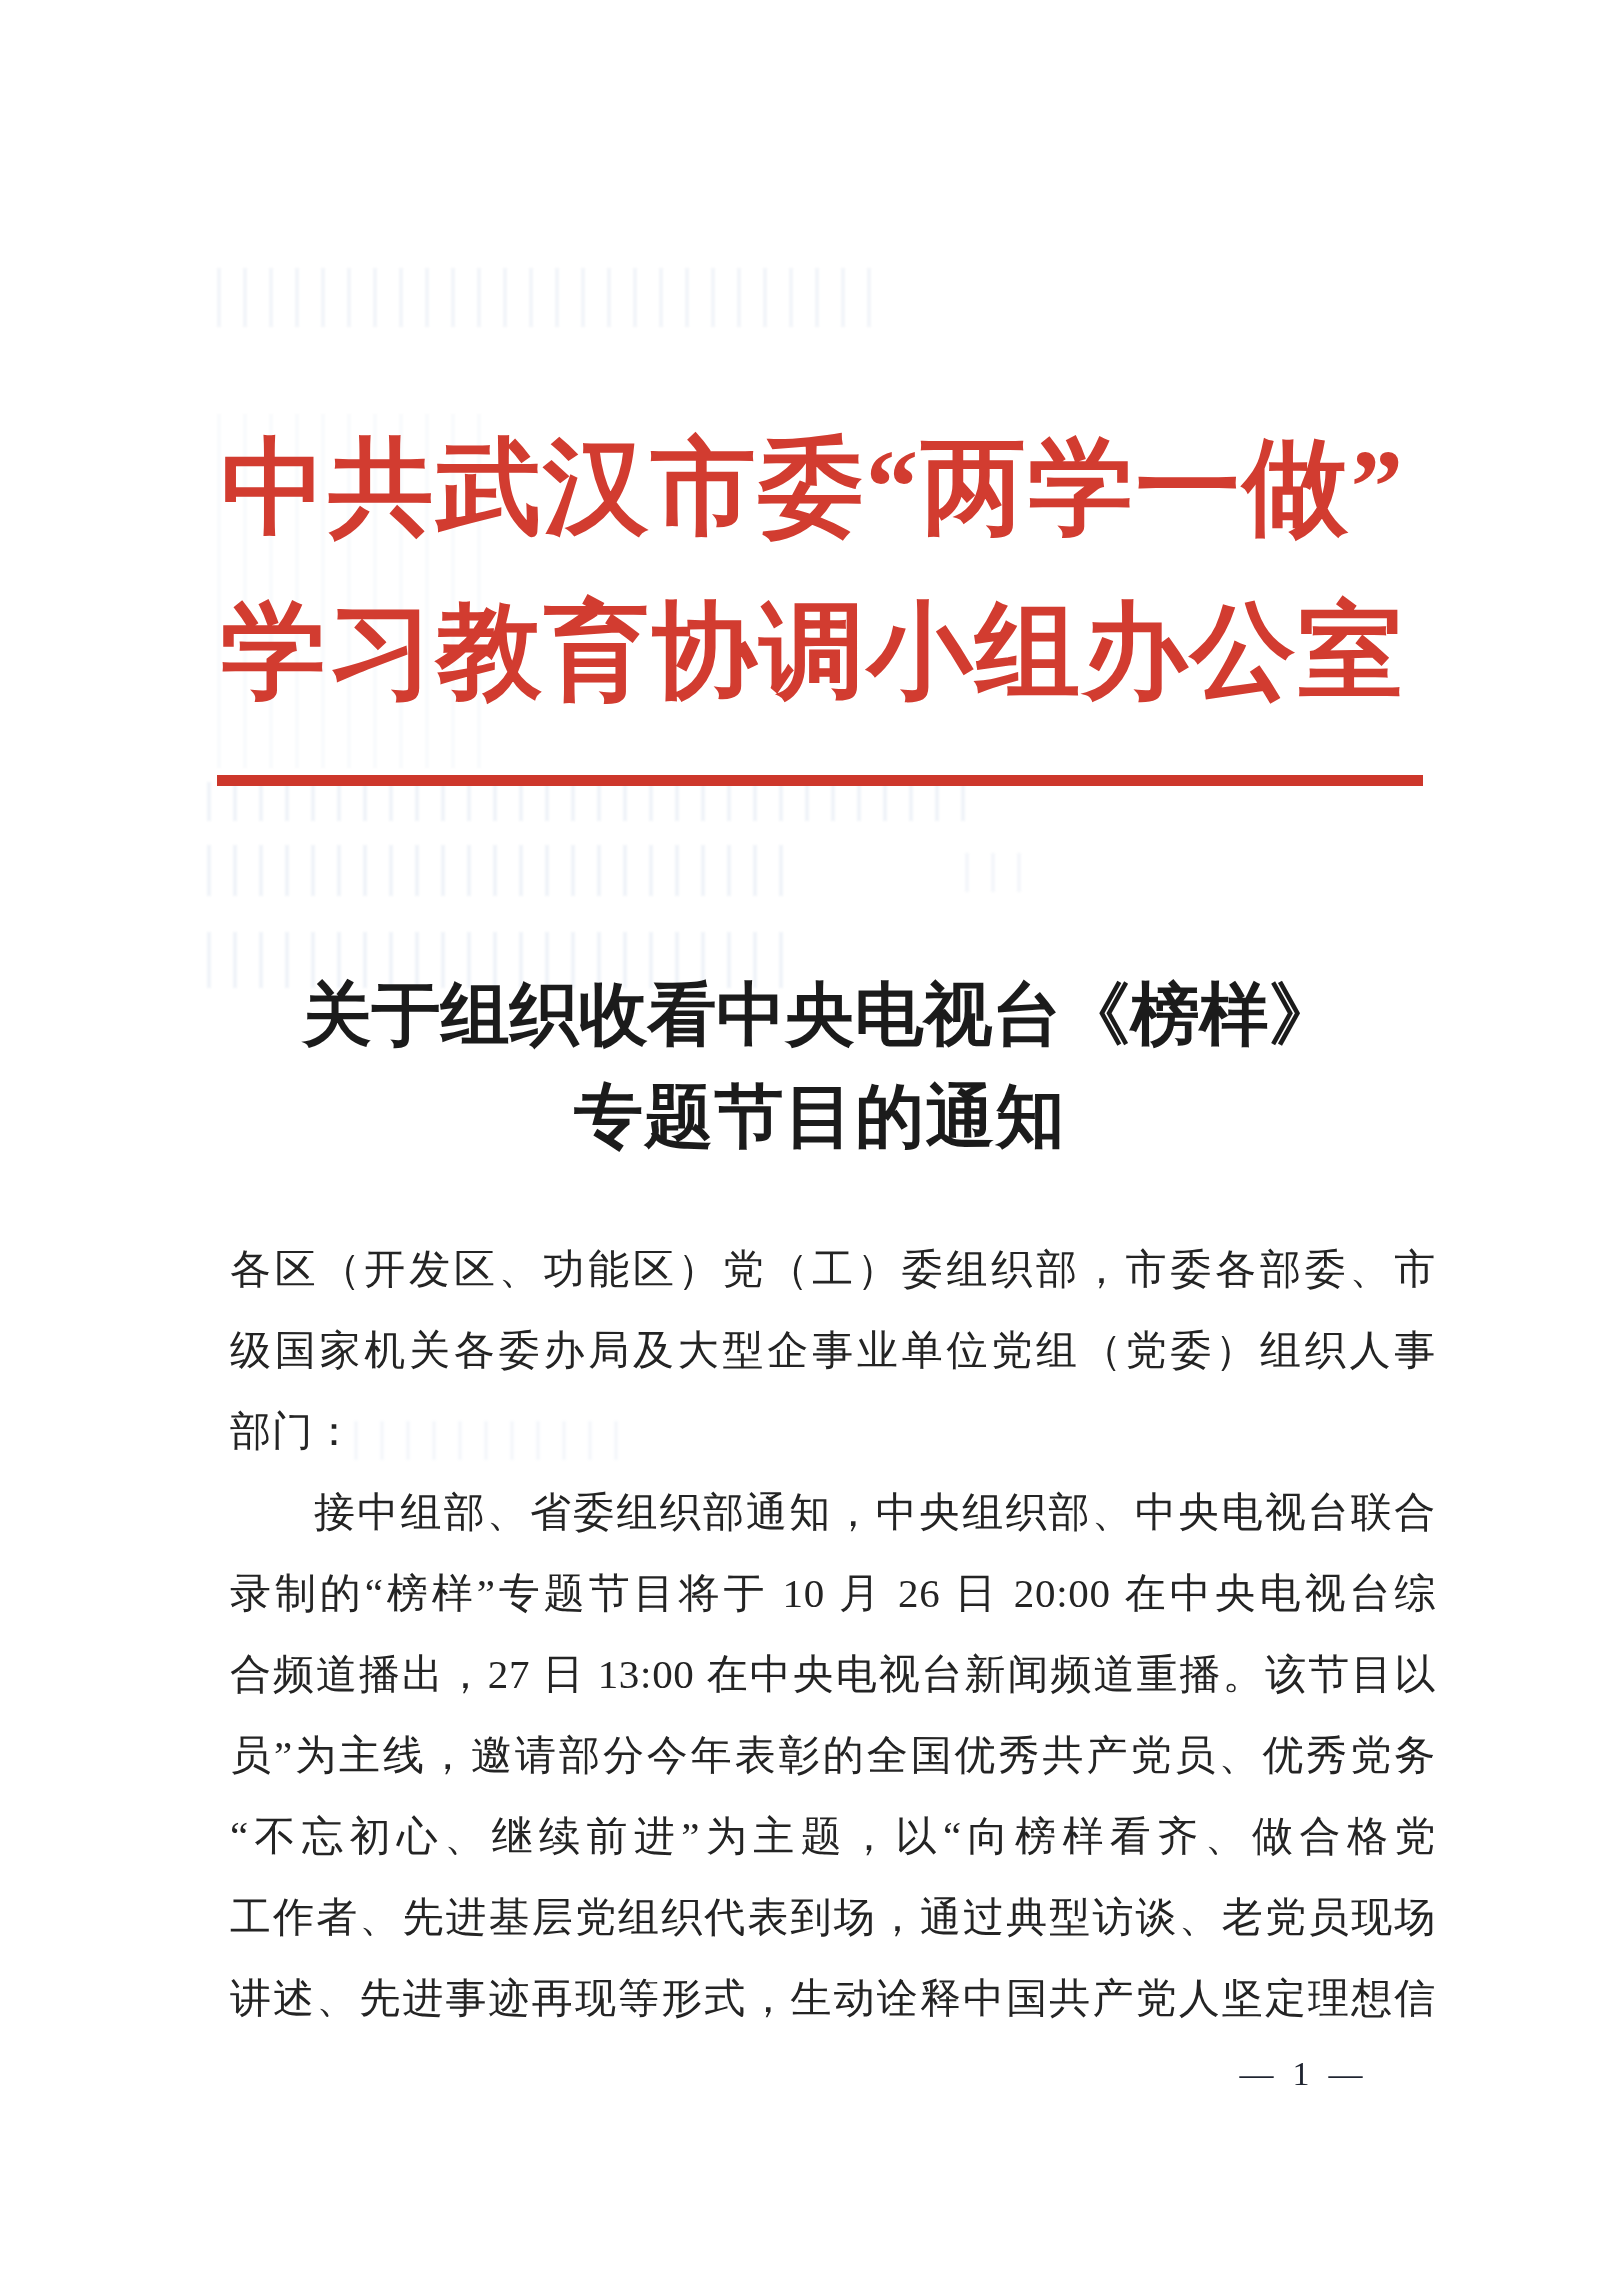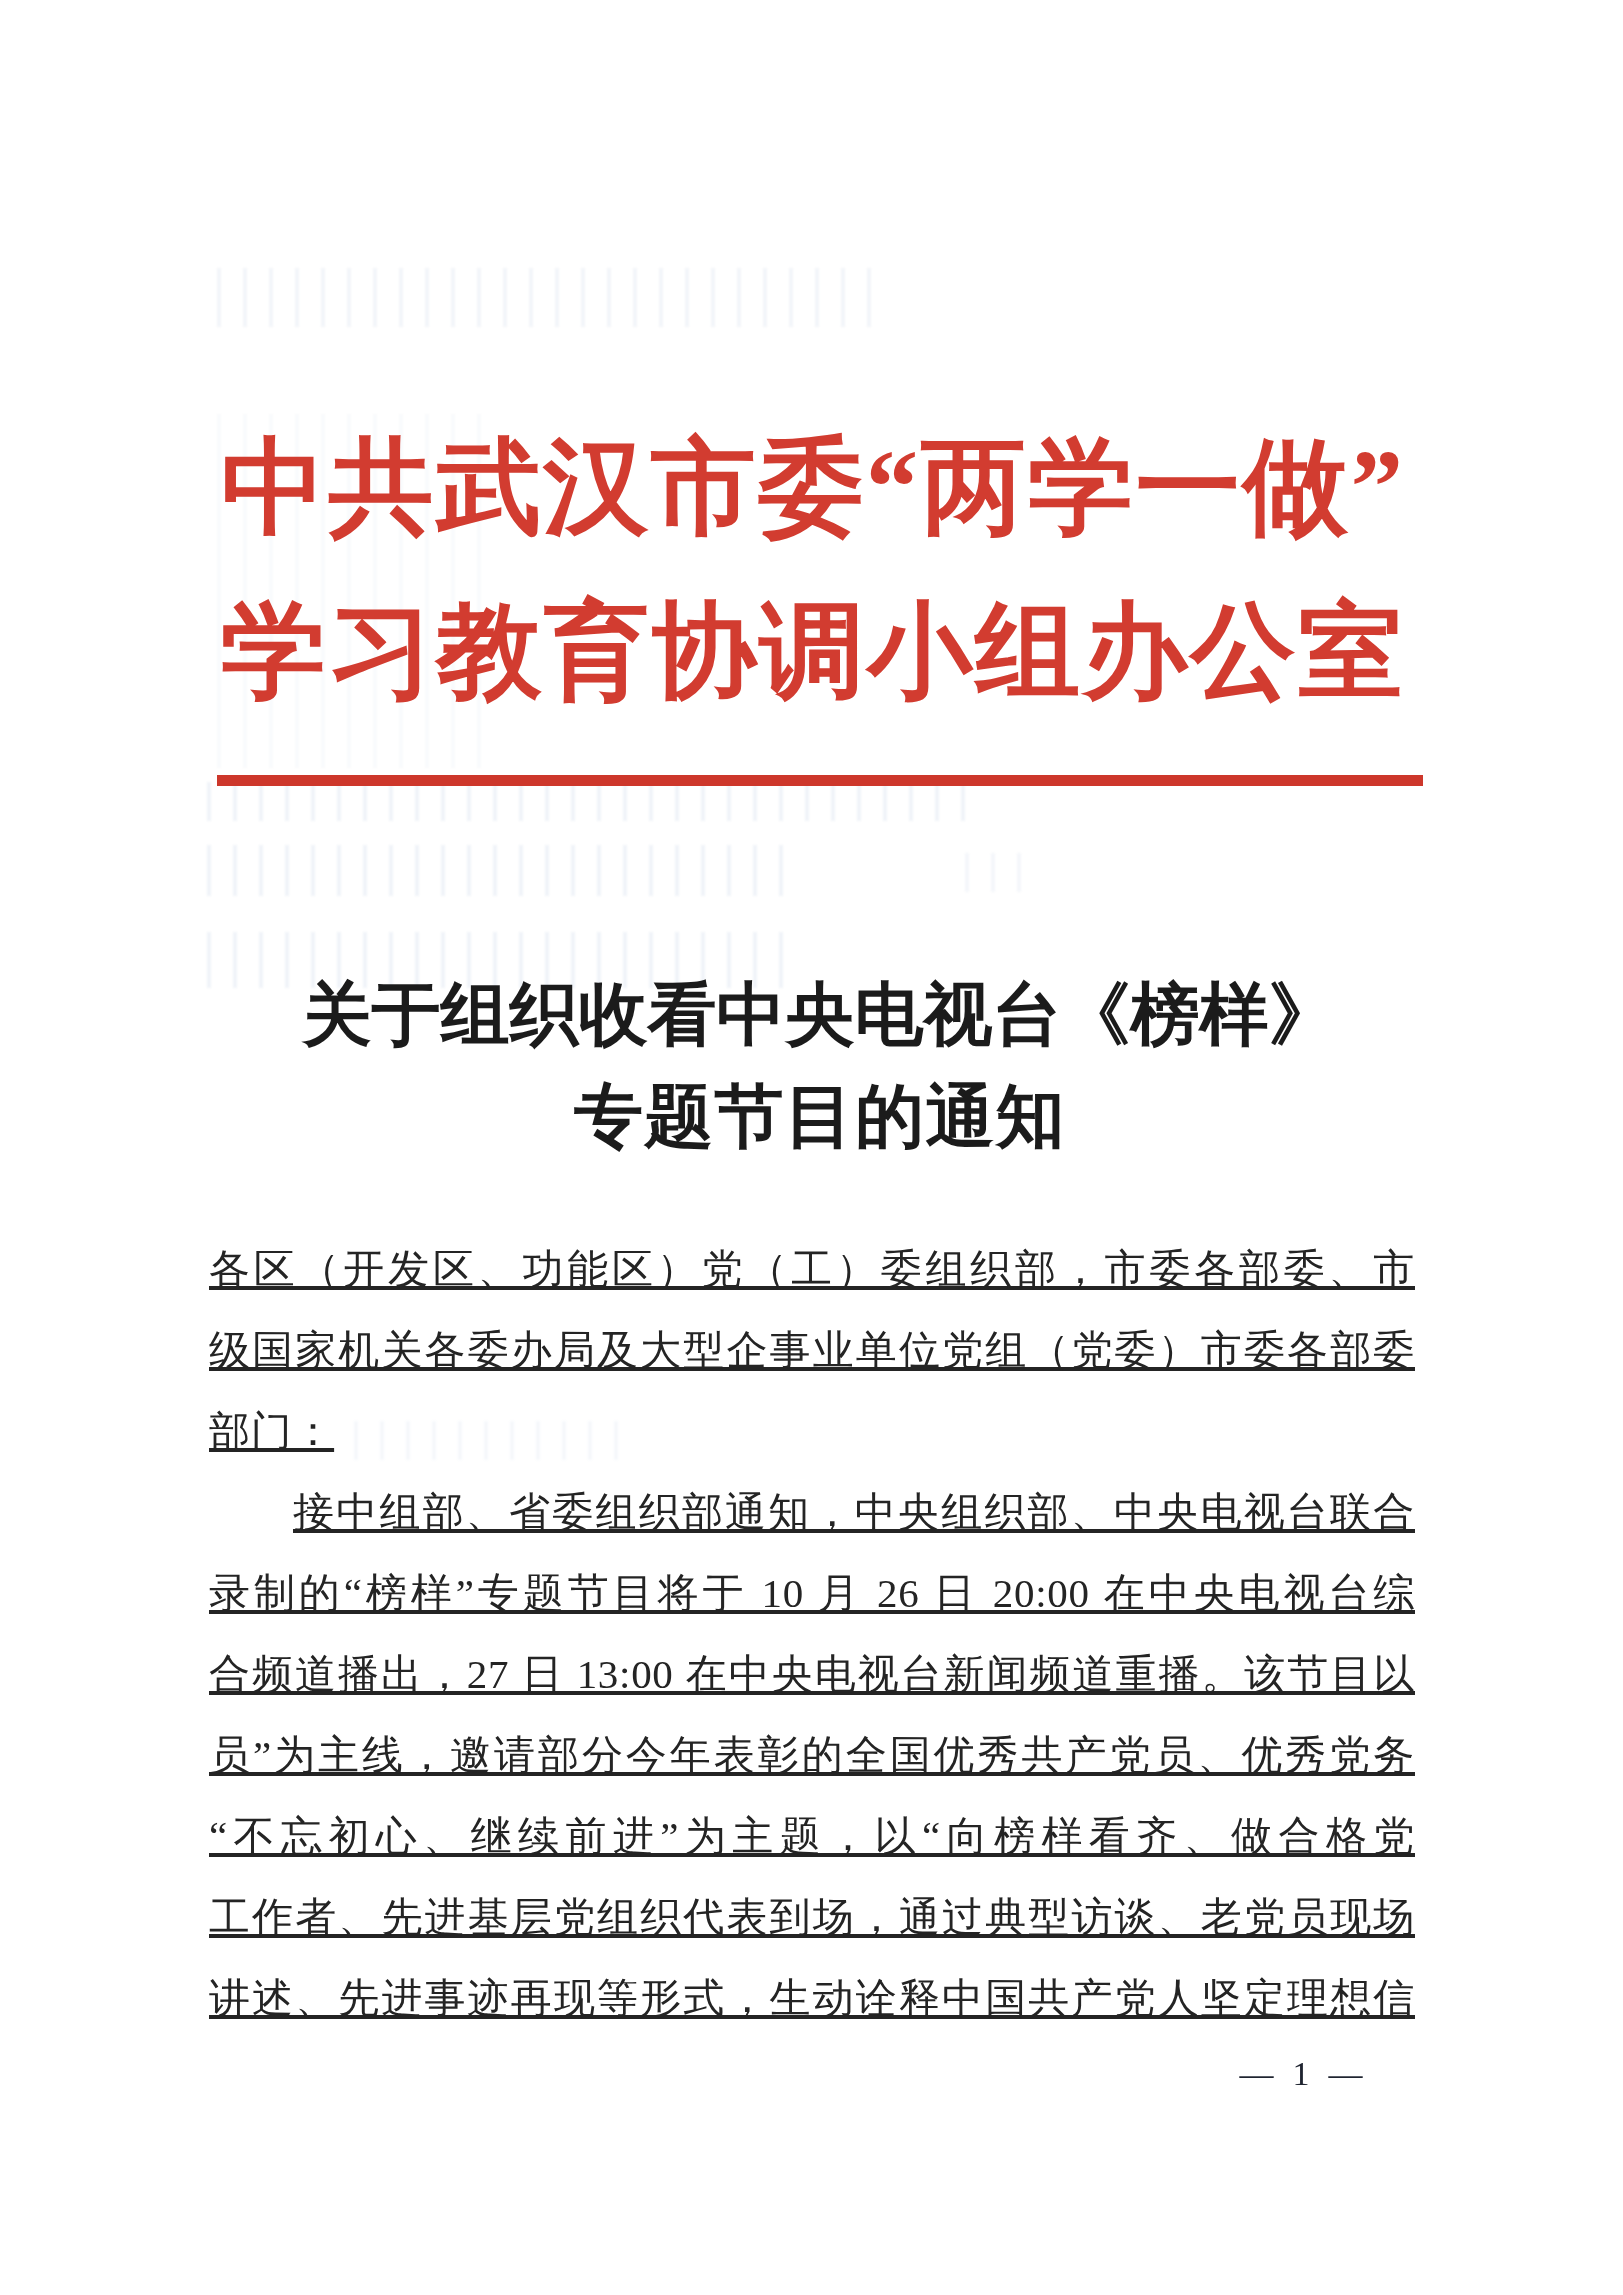--- a/index.html
+++ b/index.html
@@ -58,23 +58,22 @@
     margin:0;
     color:#1b1b1b;
     font-weight:bold;
   }
   .doc-title-line { font-size:69px; line-height:72px; text-align:center; }
   .doc-title-line + .doc-title-line { margin-top:30px; letter-spacing:1.3px; }
 
   
   .body-text {
     position:absolute;
-    left:209px; top:1229px; width:1206px;
+    left:230px; top:1229px; width:1206px;
     color:#242424;
-    text-decoration:underline;
   }
   .body-line {
     font-size:41px;
     line-height:81px;
     letter-spacing:0.7px;
     text-align:justify;
     text-align-last:justify;
   }
   .body-line.align-left { text-align:center; text-align-last:left; }
   .body-line.indent { text-indent:84px; }
@@ -109,21 +108,21 @@
 
   <div class="red-rule"></div>
 
   <h1 class="doc-title">
     <div class="doc-title-line">关于组织收看中央电视台《榜样》</div>
     <div class="doc-title-line">专题节目的通知</div>
   </h1>
 
   <div class="body-text">
     <div class="body-line">各区（开发区、功能区）党（工）委组织部，市委各部委、市</div>
-    <div class="body-line">级国家机关各委办局及大型企事业单位党组（党委）市委各部委</div>
+    <div class="body-line">级国家机关各委办局及大型企事业单位党组（党委）组织人事</div>
     <div class="body-line align-left">部门：</div>
     <div class="body-line indent">接中组部、省委组织部通知，中央组织部、中央电视台联合</div>
     <div class="body-line">录制的“榜样”专题节目将于 10 月 26 日 20:00 在中央电视台综</div>
     <div class="body-line">合频道播出，27 日 13:00 在中央电视台新闻频道重播。该节目以</div>
     <div class="body-line">员”为主线，邀请部分今年表彰的全国优秀共产党员、优秀党务</div>
     <div class="body-line">“不忘初心、继续前进”为主题，以“向榜样看齐、做合格党</div>
     <div class="body-line">工作者、先进基层党组织代表到场，通过典型访谈、老党员现场</div>
     <div class="body-line">讲述、先进事迹再现等形式，生动诠释中国共产党人坚定理想信</div>
   </div>
 

